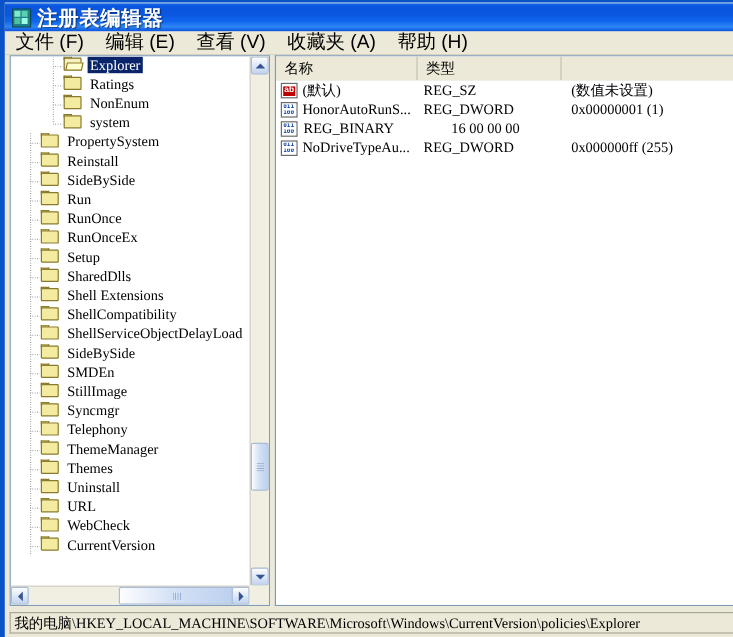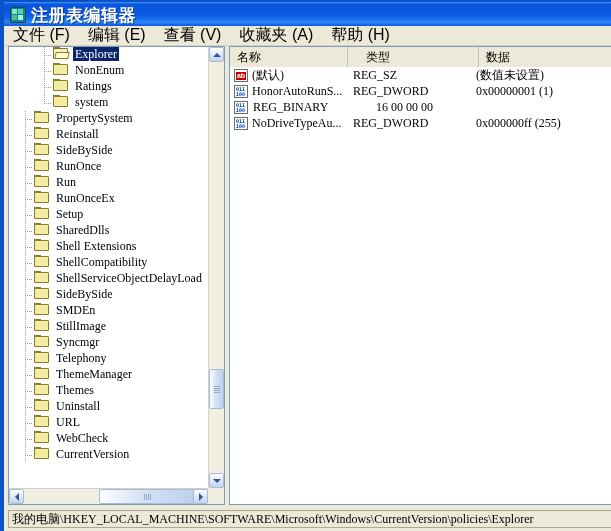--- a/index.html
+++ b/index.html
@@ -171,21 +171,21 @@
     border-bottom:1px solid #c5c2b0;
     font-family:"Liberation Sans","DejaVu Sans",sans-serif;
   }
   .col-head{
     display:flex;align-items:center;
     padding-left:7px;font-size:12px;color:#000;
     border-right:1px solid #c5c2b0;
     box-sizing:border-box;cursor:default;white-space:nowrap;
   }
   .col-name{width:118px;}
-  .col-type{width:120px;margin-left:11px;}
+  .col-type{width:120px;}
   .col-data{flex:1 1 auto;border-right:none;}
   #list-body{position:absolute;left:0;right:0;top:20px;bottom:0;background:#fff;}
   .val-row{
     height:16px;display:flex;align-items:center;white-space:nowrap;
     font-family:"Liberation Serif","DejaVu Serif",serif;font-size:12px;color:#000;
     cursor:default;
   }
   .val-icon{
     width:14px;height:13px;margin-left:4px;margin-right:4px;flex:0 0 auto;
     position:relative;background:#ffffff;border:1px solid #6b6b6b;box-sizing:border-box;
@@ -264,36 +264,36 @@
           </div>
           <div class="tree-row">
             <div class="tree-indent" style="width: 27px;"></div>
             <div class="tree-indent" style="width: 17px;">
               <span class="tree-connector"></span>
             </div>
             <span class="folder">
               <span class="f-tab"></span>
               <span class="f-back"></span>
             </span>
+            <span class="tree-label">Ratings</span>
+          </div>
+          <div class="tree-row">
+            <div class="tree-indent" style="width: 27px;"></div>
+            <div class="tree-indent" style="width: 17px;">
+              <span class="tree-connector"></span>
+            </div>
+            <span class="folder">
+              <span class="f-tab"></span>
+              <span class="f-back"></span>
+            </span>
             <span class="tree-label">NonEnum</span>
           </div>
           <div class="tree-row">
             <div class="tree-indent" style="width: 27px;"></div>
             <div class="tree-indent" style="width: 17px;">
-              <span class="tree-connector"></span>
-            </div>
-            <span class="folder">
-              <span class="f-tab"></span>
-              <span class="f-back"></span>
-            </span>
-            <span class="tree-label">Ratings</span>
-          </div>
-          <div class="tree-row">
-            <div class="tree-indent" style="width: 27px;"></div>
-            <div class="tree-indent" style="width: 17px;">
               <span class="tree-connector last"></span>
             </div>
             <span class="folder">
               <span class="f-tab"></span>
               <span class="f-back"></span>
             </span>
             <span class="tree-label">system</span>
           </div>
           <div class="tree-row">
             <div class="tree-indent" style="width: 8px;"></div>
@@ -330,32 +330,32 @@
           </div>
           <div class="tree-row">
             <div class="tree-indent" style="width: 8px;"></div>
             <div class="tree-indent" style="width: 17px;">
               <span class="tree-connector"></span>
             </div>
             <span class="folder">
               <span class="f-tab"></span>
               <span class="f-back"></span>
             </span>
+            <span class="tree-label">Run</span>
+          </div>
+          <div class="tree-row">
+            <div class="tree-indent" style="width: 8px;"></div>
+            <div class="tree-indent" style="width: 17px;">
+              <span class="tree-connector"></span>
+            </div>
+            <span class="folder">
+              <span class="f-tab"></span>
+              <span class="f-back"></span>
+            </span>
             <span class="tree-label">RunOnce</span>
-          </div>
-          <div class="tree-row">
-            <div class="tree-indent" style="width: 8px;"></div>
-            <div class="tree-indent" style="width: 17px;">
-              <span class="tree-connector"></span>
-            </div>
-            <span class="folder">
-              <span class="f-tab"></span>
-              <span class="f-back"></span>
-            </span>
-            <span class="tree-label">Run</span>
           </div>
           <div class="tree-row">
             <div class="tree-indent" style="width: 8px;"></div>
             <div class="tree-indent" style="width: 17px;">
               <span class="tree-connector"></span>
             </div>
             <span class="folder">
               <span class="f-tab"></span>
               <span class="f-back"></span>
             </span>
@@ -562,21 +562,20 @@
           <span class="arr arr-right"></span>
         </div>
       </div>
       <div class="sb-corner"></div>
     </div>
 
     <div id="list-pane">
       <div id="list-header">
         <div class="col-head col-name">名称</div>
         <div class="col-head col-type">类型</div>
-        <div class="col-head col-data">数据</div>
       </div>
       <div id="list-body">
           <div class="val-row">
             <span class="val-icon str">
               <span class="chip">ab</span>
             </span>
             <span class="cell c-name">(默认)</span>
             <span class="cell c-type">REG_SZ</span>
             <span class="cell c-data">(数值未设置)</span>
           </div>

